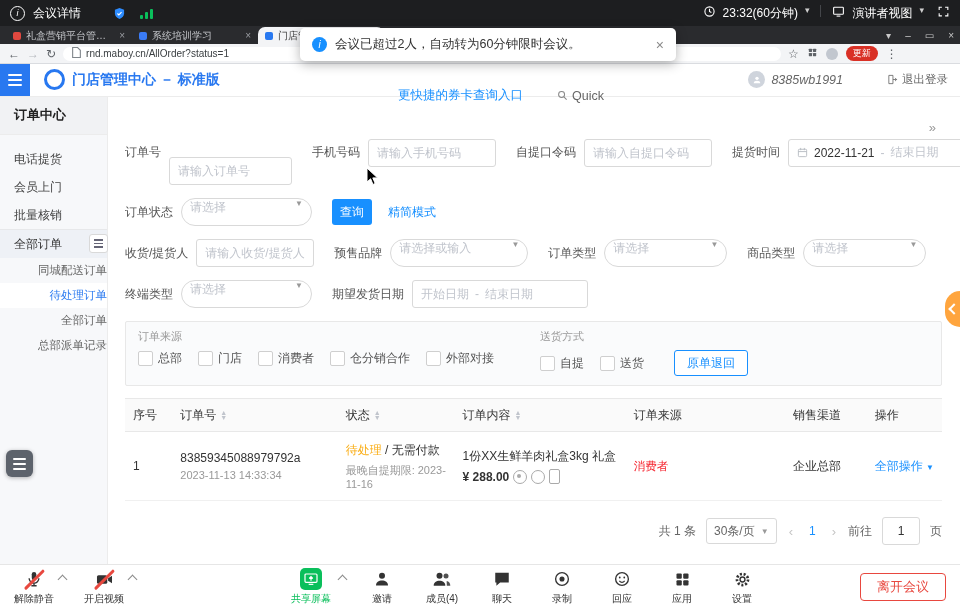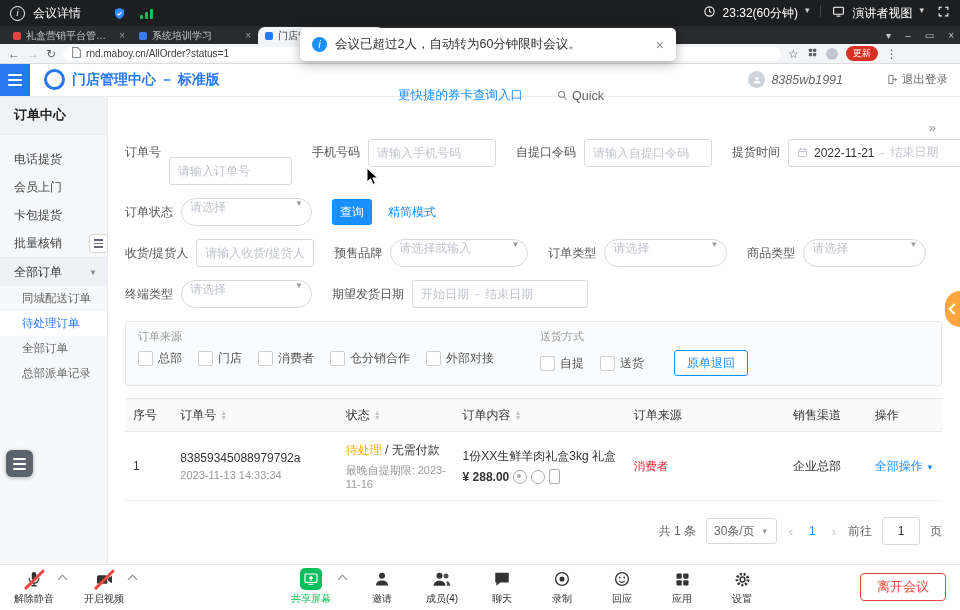--- a/index.html
+++ b/index.html
@@ -71,21 +71,21 @@
 
   
   .sidebar{position:absolute;top:96px;left:0;width:107px;bottom:45px;background:#f7f8fa;
     border-right:1px solid #ececec;font-size:12px;color:#444;z-index:15;}
   .sb-title{height:38px;display:flex;align-items:center;padding-left:14px;font-weight:bold;
     font-size:13px;color:#222;border-bottom:1px solid #ececec;background:#f1f2f4;}
   .sb-item{height:28px;display:flex;align-items:center;padding-left:14px;}
   .sb-parent{height:28px;display:flex;align-items:center;padding-left:14px;border-top:1px solid #e7e8ea;
     background:#eef1f6;color:#333;}
   .sb-parent .pcaret{margin-left:auto;margin-right:10px;font-size:8px;color:#888;}
-  .sb-sub{height:25px;display:flex;align-items:center;padding-left:22px;font-size:11.5px;color:#666;}
+  .sb-sub{height:25px;display:flex;align-items:center;padding-left:22px;font-size:11.5px;color:#666;justify-content:flex-end;}
   .sb-sub.active{color:#2878f0;background:#ffffff;}
   .sb-handle{position:absolute;left:89px;top:234px;width:17px;height:17px;background:#fff;
     border:1px solid #d9d9d9;border-radius:3px;display:flex;flex-direction:column;gap:2px;
     align-items:center;justify-content:center;z-index:16;}
   .sb-handle i{display:block;width:9px;height:1.5px;background:#667;}
 
   
   .main{position:absolute;left:107px;right:0;top:96px;bottom:45px;background:#fff;
     padding:24px 18px 0;font-size:12px;color:#333;overflow:hidden;}
   .collapse-arrows{position:absolute;right:24px;top:24px;color:#999;font-size:13px;}
@@ -333,23 +333,20 @@
   </div>
 
   <div class="sidebar">
     <div class="sb-title">订单中心</div>
     <div style="padding-top:10px;">
       <div class="sb-item">
           <span>电话提货</span>
         </div>
       <div class="sb-item">
           <span>会员上门</span>
-        </div>
-      <div class="sb-item">
-          <span>卡包提货</span>
         </div>
       <div class="sb-item">
           <span>批量核销</span>
         </div>
       <div class="sb-parent">
         <span>全部订单</span>
         <span class="pcaret">▼</span>
       </div>
       <div class="sb-sub">
           <span>同城配送订单</span>

